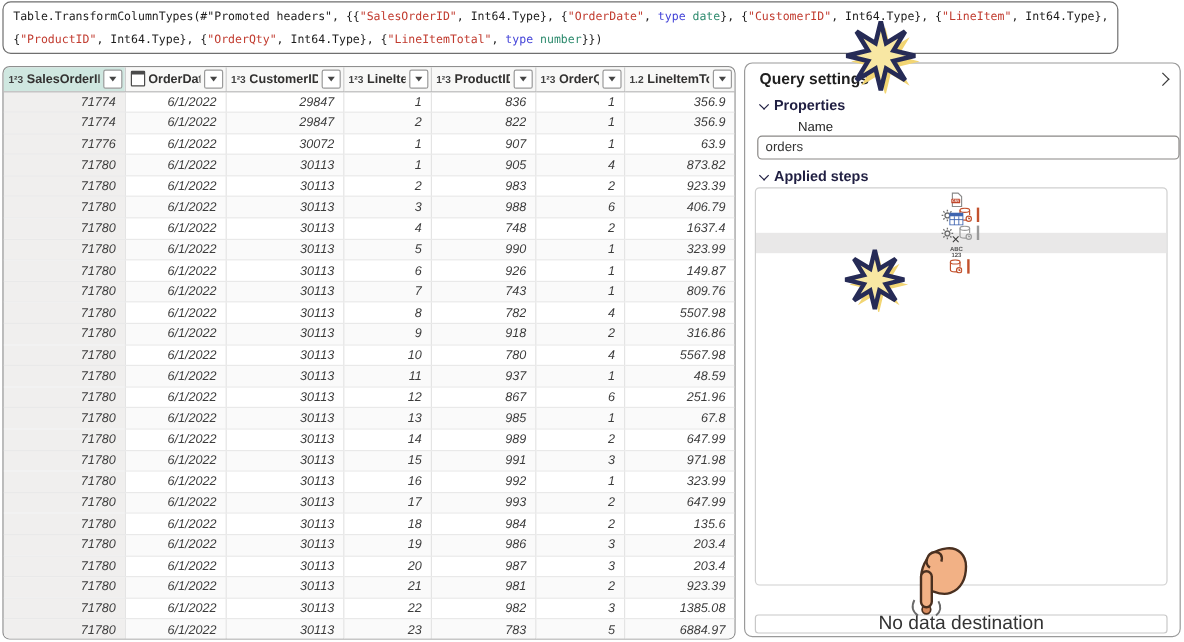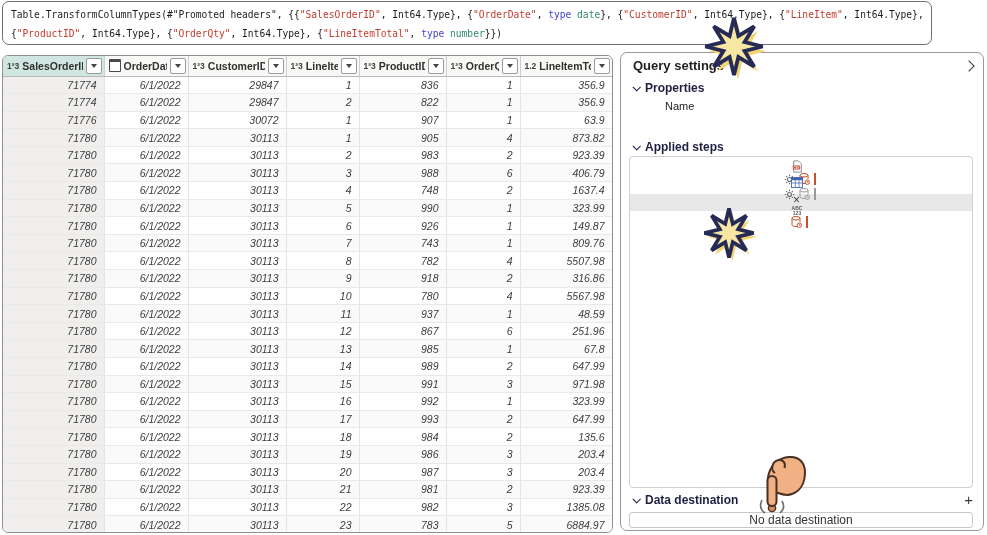--- a/index.html
+++ b/index.html
@@ -60,21 +60,21 @@
   .xdel{font-size:12px;line-height:11px;color:#3a3a3a;font-weight:400;cursor:default;}
   .sicon{flex:none;margin-right:5px;display:inline-flex;align-items:center;}
   .abc123{display:inline-flex;flex-direction:column;justify-content:center;font-size:5px;line-height:5px;
     font-weight:700;color:#5a5a5a;letter-spacing:0;}
   .slabel{flex:1;white-space:nowrap;overflow:hidden;}
   .ricons{flex:none;display:flex;align-items:center;gap:4px;}
   .fbar{width:2px;height:12px;display:inline-block;}
   .dest-row{position:absolute;left:12px;right:10px;top:440px;display:flex;align-items:center;gap:6px;}
   .plus-btn{margin-left:auto;font-size:15px;font-weight:300;color:#3a3a3a;line-height:14px;cursor:default;}
   .no-dest{position:absolute;left:8px;top:459px;width:344px;height:16px;border:1px solid #c8c8c8;
-    border-radius:3px;box-sizing:border-box;text-align:center;font-size:12px;color:#333;
+    border-radius:3px;box-sizing:border-box;text-align:center;font-size:16px;color:#333;
     line-height:14px;background:#fff;}
 
   .annot{position:absolute;pointer-events:none;}
 </style>
 </head>
 <body>
 
 <div class="formula-bar">
   <div class="formula-text">
       <div><span class="tk-plain">Table.TransformColumnTypes(#"Promoted headers", {{</span><span class="tk-string">"SalesOrderID"</span><span class="tk-plain">, Int64.Type}, {</span><span class="tk-string">"OrderDate"</span><span class="tk-plain">, </span><span class="tk-keyword">type</span><span class="tk-plain"> </span><span class="tk-type">date</span><span class="tk-plain">}, {</span><span class="tk-string">"CustomerID"</span><span class="tk-plain">, Int64.Type}, {</span><span class="tk-string">"LineItem"</span><span class="tk-plain">, Int64.Type},</span></div>
@@ -402,20 +402,21 @@
 <div class="qs-panel">
   <div class="qs-title-row">
     <span class="qs-title">Query settings</span>
     <span class="chev-right"></span>
   </div>
   <div class="sec-row" style="top:28px;">
     <span class="chev-down"></span>
     <span class="sec-label">Properties</span>
   </div>
   <div class="name-label">Name</div>
+  <input class="name-input" type="text" value="orders" style="">
   <div class="sec-row" style="top:87px;text-align:center;">
     <span class="chev-down"></span>
     <span class="sec-label">Applied steps</span>
   </div>
   <div class="steps-box">
       <div class="step">
         <span class="delslot"></span>
         <span class="sicon">
           <svg width="11" height="13" viewBox="0 0 18 22" fill="none">
             <path d="M2.5 1.5h8l5 5v14h-13z" stroke="#8a8a8a" stroke-width="1.6" fill="#fff"></path>
@@ -471,25 +472,20 @@
           <svg width="11" height="12" viewBox="0 0 22 24" fill="none" stroke="#c2512d" stroke-width="2">
             <ellipse cx="10" cy="4.5" rx="8" ry="3.5"></ellipse>
             <path d="M2 4.5v13c0 2 3.6 3.5 8 3.5 1 0 2-.1 2.9-.2M18 4.5v8"></path>
             <circle cx="16.6" cy="18.5" r="4.4"></circle>
             <path d="M16.6 16.4v2.1h2.1"></path>
           </svg>
           <span class="fbar" style="background:#c2512d"></span>
         </span>
       </div>
     </div>
-  <div class="dest-row">
-    <span class="chev-down"></span>
-    <span class="sec-label">Data destination</span>
-    <span class="plus-btn">+</span>
-  </div>
   <div class="no-dest">No data destination</div>
 </div>
 
 <svg class="annot" style="left:698px;top:15px;" width="72" height="63" viewBox="-36 -33 72 66">
   <polygon transform="translate(4,5)" fill="#f2d573" points="0,-30 4.6,-11.1 21.2,-21.2 11.1,-4.6 30,0 11.1,4.6 21.2,21.2 4.6,11.1 0,30 -4.6,11.1 -21.2,21.2 -11.1,4.6 -30,0 -11.1,-4.6 -21.2,-21.2 -4.6,-11.1"></polygon>
   <polygon fill="#f8e7a3" stroke="#262b56" stroke-width="4" points="0,-30 4.6,-11.1 21.2,-21.2 11.1,-4.6 30,0 11.1,4.6 21.2,21.2 4.6,11.1 0,30 -4.6,11.1 -21.2,21.2 -11.1,4.6 -30,0 -11.1,-4.6 -21.2,-21.2 -4.6,-11.1"></polygon>
 </svg>
 <svg class="annot" style="left:699px;top:206px;" width="60" height="54" viewBox="-36 -33 72 66">
   <polygon transform="translate(4,5)" fill="#f2d573" points="0,-30 4.6,-11.1 21.2,-21.2 11.1,-4.6 30,0 11.1,4.6 21.2,21.2 4.6,11.1 0,30 -4.6,11.1 -21.2,21.2 -11.1,4.6 -30,0 -11.1,-4.6 -21.2,-21.2 -4.6,-11.1"></polygon>
   <polygon fill="#f8e7a3" stroke="#262b56" stroke-width="4.5" points="0,-30 4.6,-11.1 21.2,-21.2 11.1,-4.6 30,0 11.1,4.6 21.2,21.2 4.6,11.1 0,30 -4.6,11.1 -21.2,21.2 -11.1,4.6 -30,0 -11.1,-4.6 -21.2,-21.2 -4.6,-11.1"></polygon>

